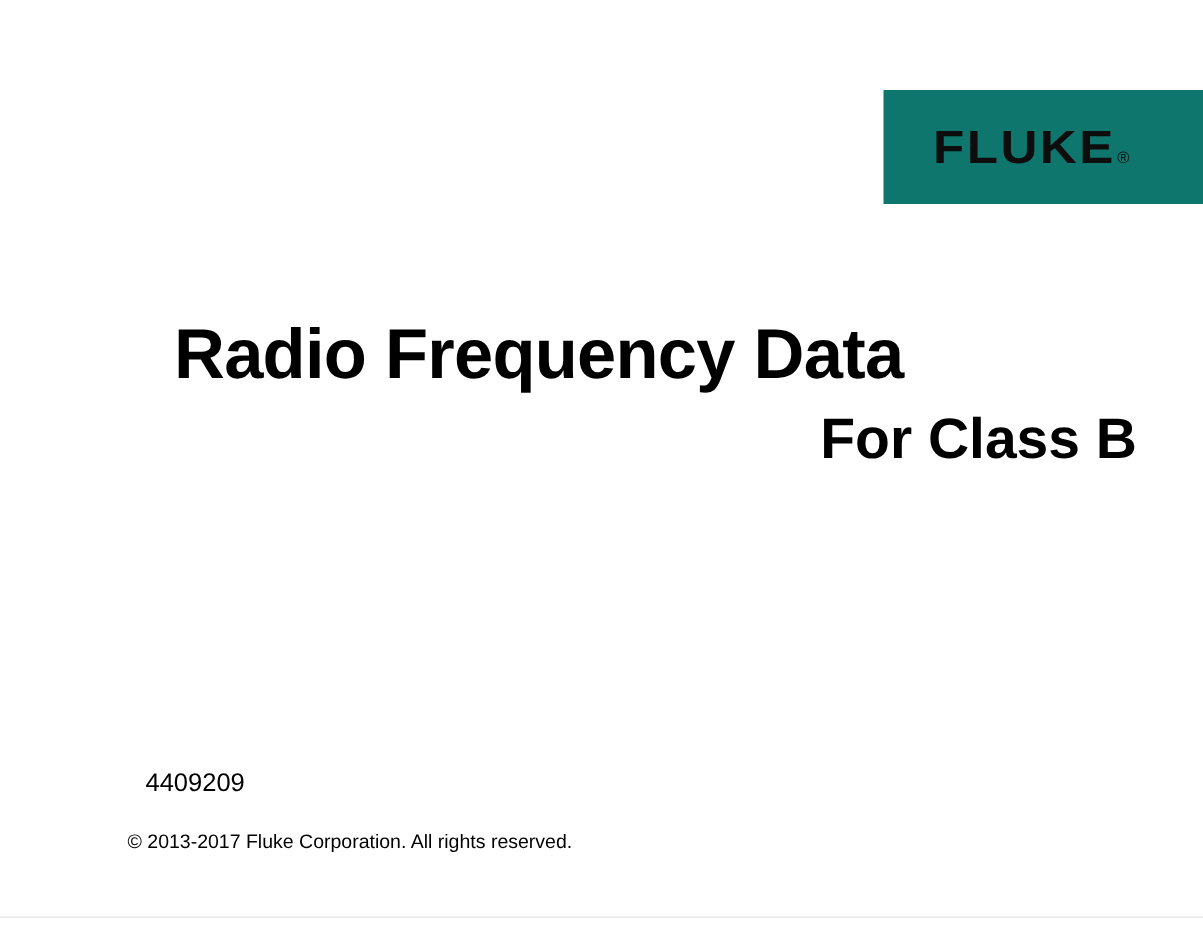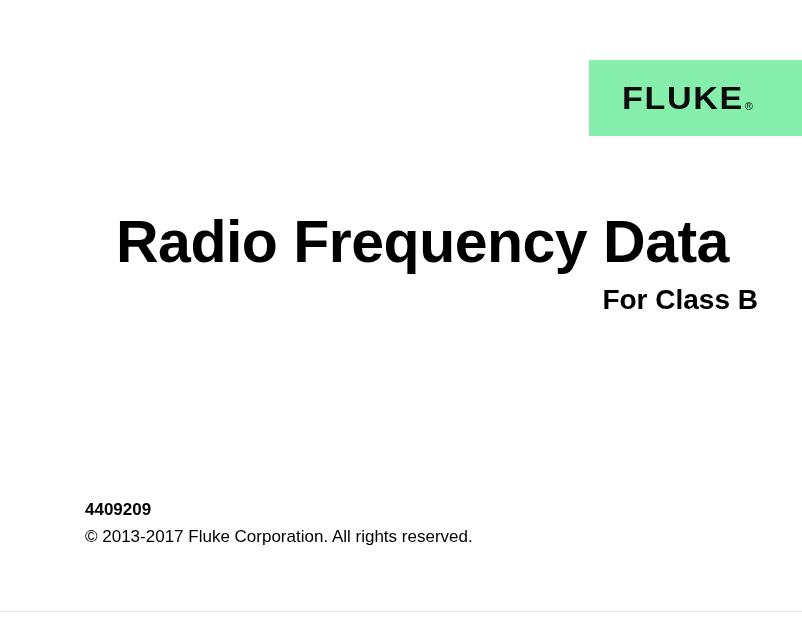--- a/index.html
+++ b/index.html
@@ -18,21 +18,21 @@
     -webkit-font-smoothing: antialiased;
   }
 
   
   .logo-block {
     position: absolute;
     left: 589px;
     top: 60px;
     width: 213px;
     height: 76px;
-    background: #86efac;
+    background: #0f766e;
     display: flex;
     align-items: center;
     justify-content: flex-start;
   }
 
   .logo-wordmark {
     position: absolute;
     left: 33px;
     top: 50%;
     transform: translateY(-50%);
@@ -67,61 +67,60 @@
   .title-area {
     position: absolute;
     left: 116px;
     top: 212px;
     width: 642px;
   }
 
   .doc-title {
     font-family: "Liberation Sans", sans-serif;
     font-weight: bold;
-    font-size: 59px;
+    font-size: 47px;
     line-height: 1.04;
     color: #000000;
     letter-spacing: -0.5px;
     text-align: left;
     margin: 0;
     white-space: nowrap;
   }
 
   .doc-subtitle {
     font-family: "Liberation Sans", sans-serif;
     font-weight: bold;
-    font-size: 28px;
+    font-size: 38px;
     line-height: 1.1;
     color: #000000;
     text-align: right;
     margin: 12px 0 0 0;
     white-space: nowrap;
   }
 
   
   .imprint {
     position: absolute;
     left: 85px;
     top: 498px;
     width: 640px;
   }
 
   .imprint-line-lg {
     font-family: "Liberation Sans", sans-serif;
     font-size: 17px;
     line-height: 24px;
     color: #000000;
-    margin: 0;
+    margin: 12px;
     white-space: nowrap;
-    font-weight: bold;
   }
 
   .imprint-line-sm {
     font-family: "Liberation Sans", sans-serif;
-    font-size: 17px;
+    font-size: 13px;
     line-height: 21px;
     color: #000000;
     margin: 0;
     white-space: nowrap;
   }
 
   .imprint-spacer {
     height: 4px;
   }
 

